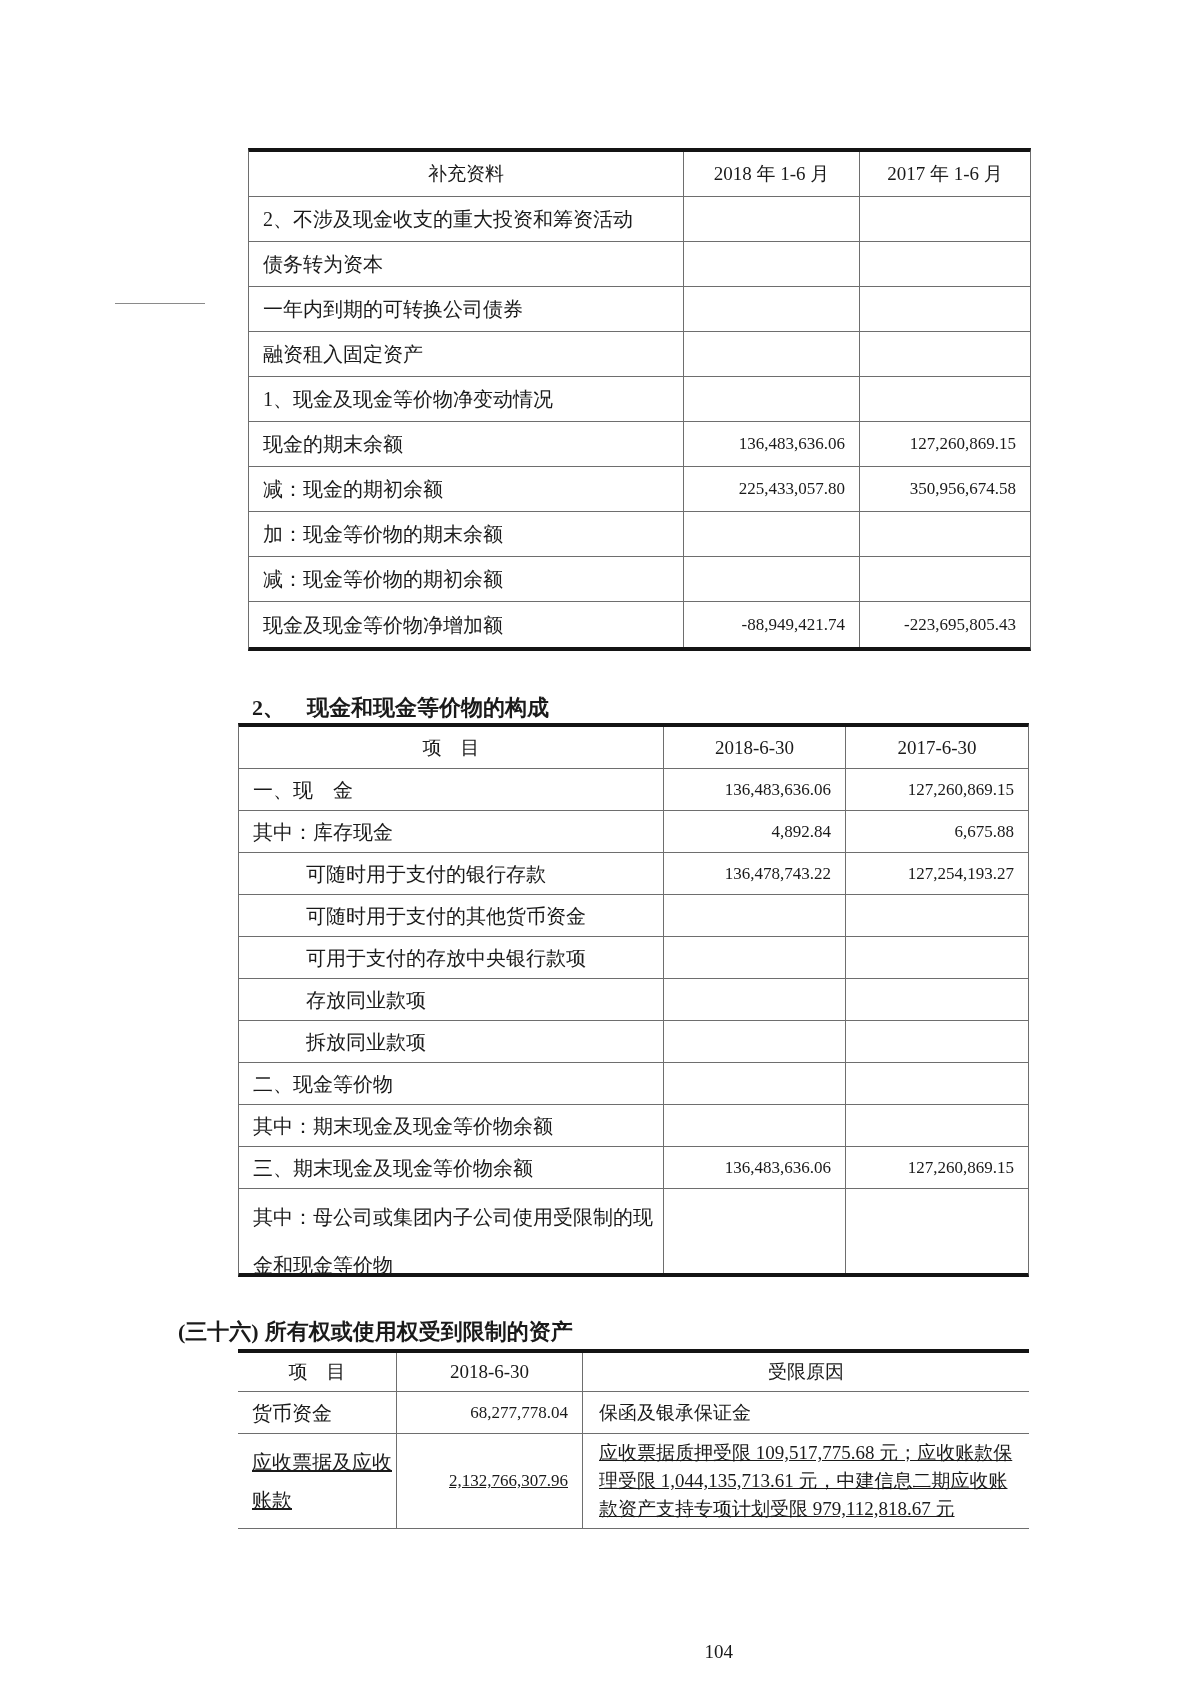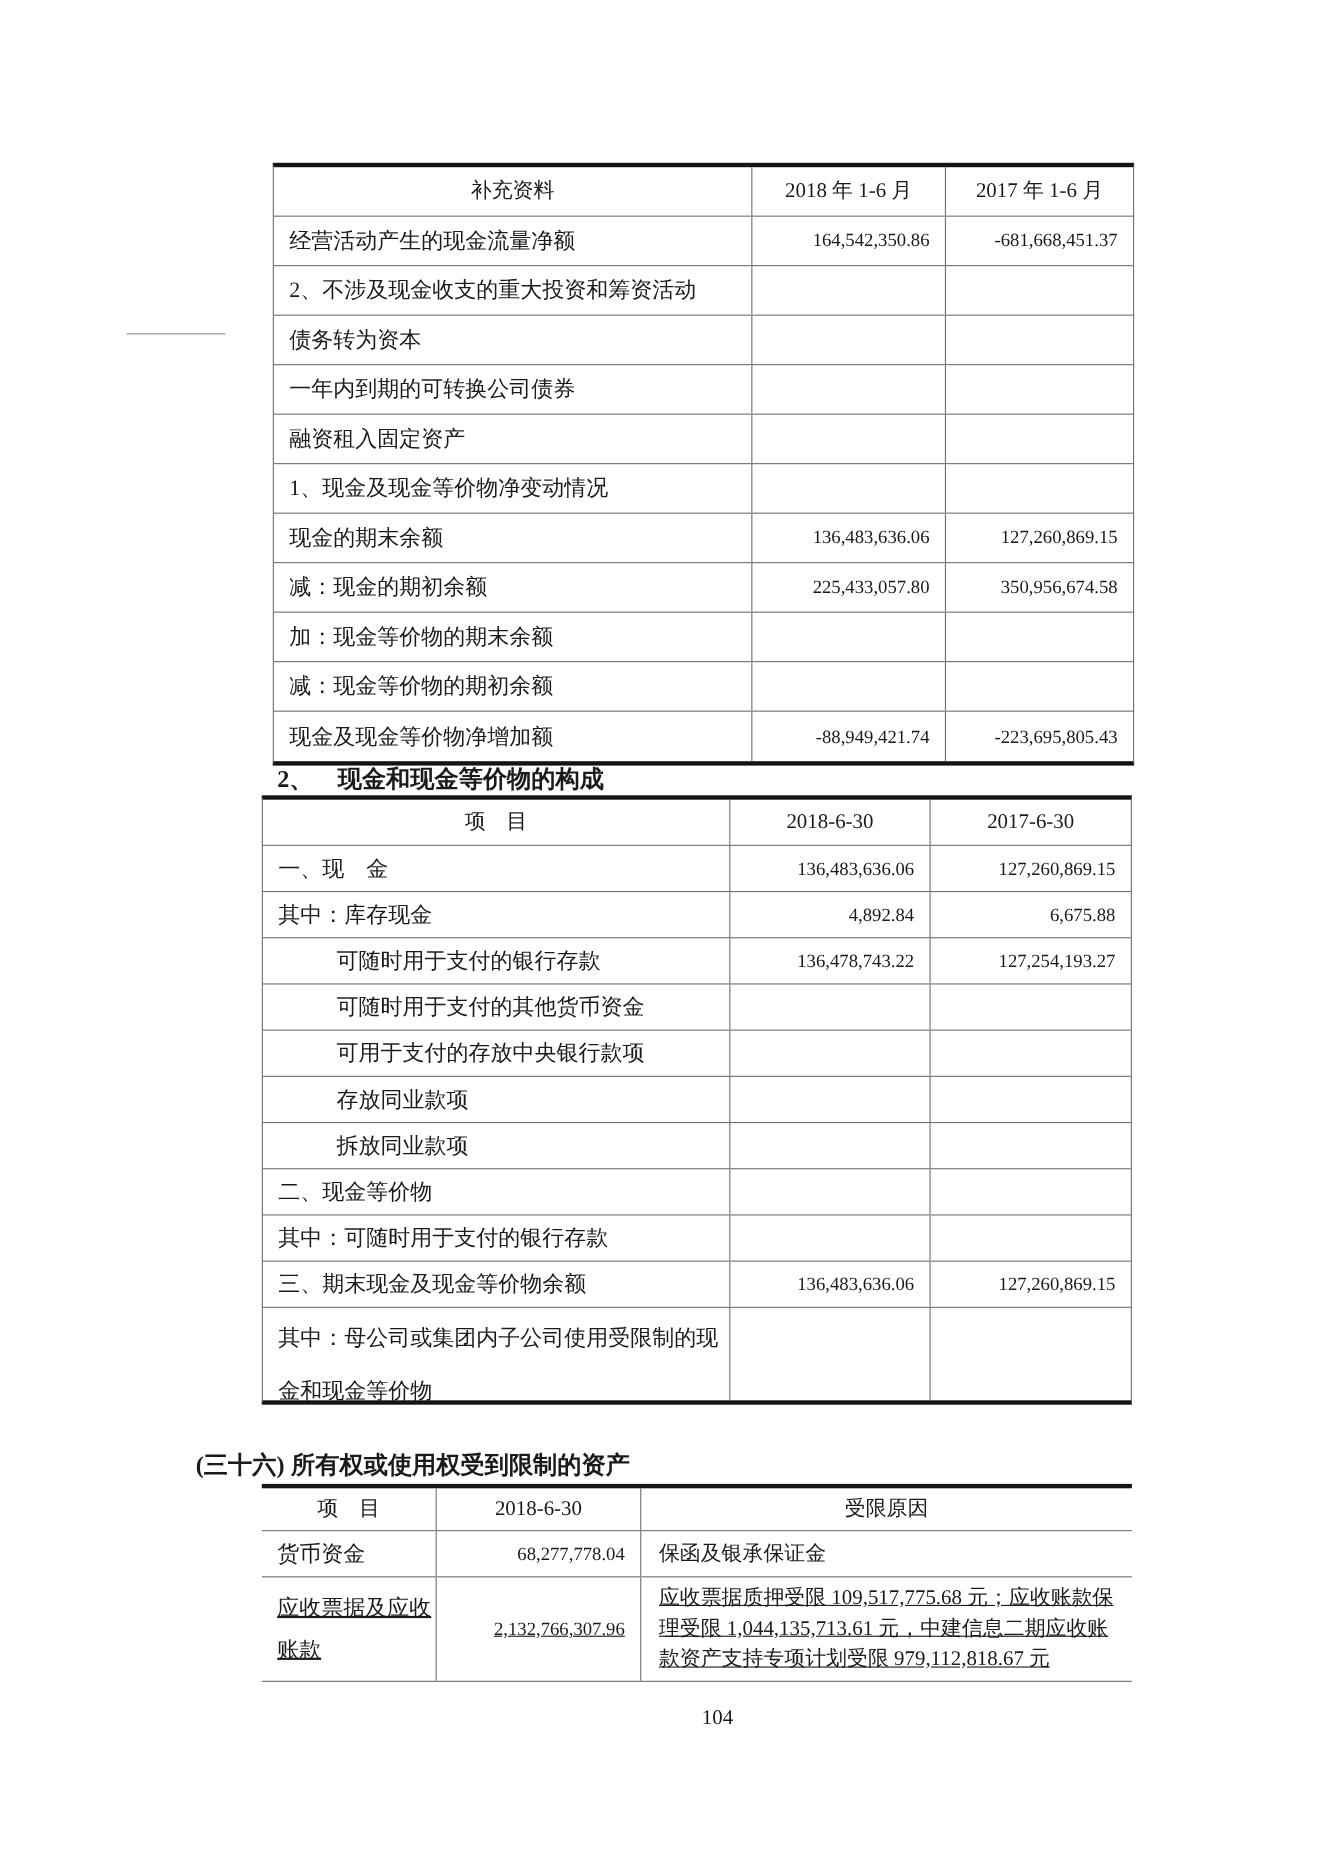--- a/index.html
+++ b/index.html
@@ -60,41 +60,36 @@
   .t3 .row2 { height:94px;text-decoration:underline; }
   .t3 .row:last-child { border-bottom:none; }
   .t3 .c1 { width:159px; border-right:1px solid #6e6e6e; }
   .t3 .c2 { width:186px; border-right:1px solid #6e6e6e; }
   .t3 .c3 { flex:1; }
   .t3 .c1.label { line-height:38px; }
   .t3 .reason { justify-content:flex-start; text-align:left; padding:6px 6px 6px 16px;
                 font-size:19px; line-height:28px; display:flex; align-items:center; }
   .t3 .num { }
 
-  .page-number { position:absolute; left:638px; top:1551px; width:95px; text-align:left; font-size:19px; }
+  .page-number { position:absolute; left:638px; top:1641px; width:95px; text-align:right; font-size:19px; }
 </style>
 </head>
 <body>
 
 <div class="page">
 
   <div class="stray-line"></div>
 
   <div class="tbl t1">
     <div class="row hrow">
       <div class="cell c1 center">补充资料</div>
       <div class="cell c2 center">2018 年 1-6 月</div>
       <div class="cell c3 center">2017 年 1-6 月</div>
     </div>
     <div class="row">
-      <div class="cell c1 label">经营活动产生的现金流量净额</div>
-      <div class="cell c2 num">164,542,350.86</div>
-      <div class="cell c3 num">-681,668,451.37</div>
-    </div>
-    <div class="row">
       <div class="cell c1 label">2、不涉及现金收支的重大投资和筹资活动</div>
       <div class="cell c2 num"></div>
       <div class="cell c3 num"></div>
     </div>
     <div class="row">
       <div class="cell c1 label">债务转为资本</div>
       <div class="cell c2 num"></div>
       <div class="cell c3 num"></div>
     </div>
     <div class="row">
@@ -183,21 +178,21 @@
       <div class="cell c1 label ind">拆放同业款项</div>
       <div class="cell c2 num"></div>
       <div class="cell c3 num"></div>
     </div>
     <div class="row">
       <div class="cell c1 label">二、现金等价物</div>
       <div class="cell c2 num"></div>
       <div class="cell c3 num"></div>
     </div>
     <div class="row">
-      <div class="cell c1 label">其中：可随时用于支付的银行存款</div>
+      <div class="cell c1 label">其中：期末现金及现金等价物余额</div>
       <div class="cell c2 num"></div>
       <div class="cell c3 num"></div>
     </div>
     <div class="row">
       <div class="cell c1 label">三、期末现金及现金等价物余额</div>
       <div class="cell c2 num">136,483,636.06</div>
       <div class="cell c3 num">127,260,869.15</div>
     </div>
     <div class="row tall">
       <div class="cell c1 label">其中：母公司或集团内子公司使用受限制的现金和现金等价物</div>

